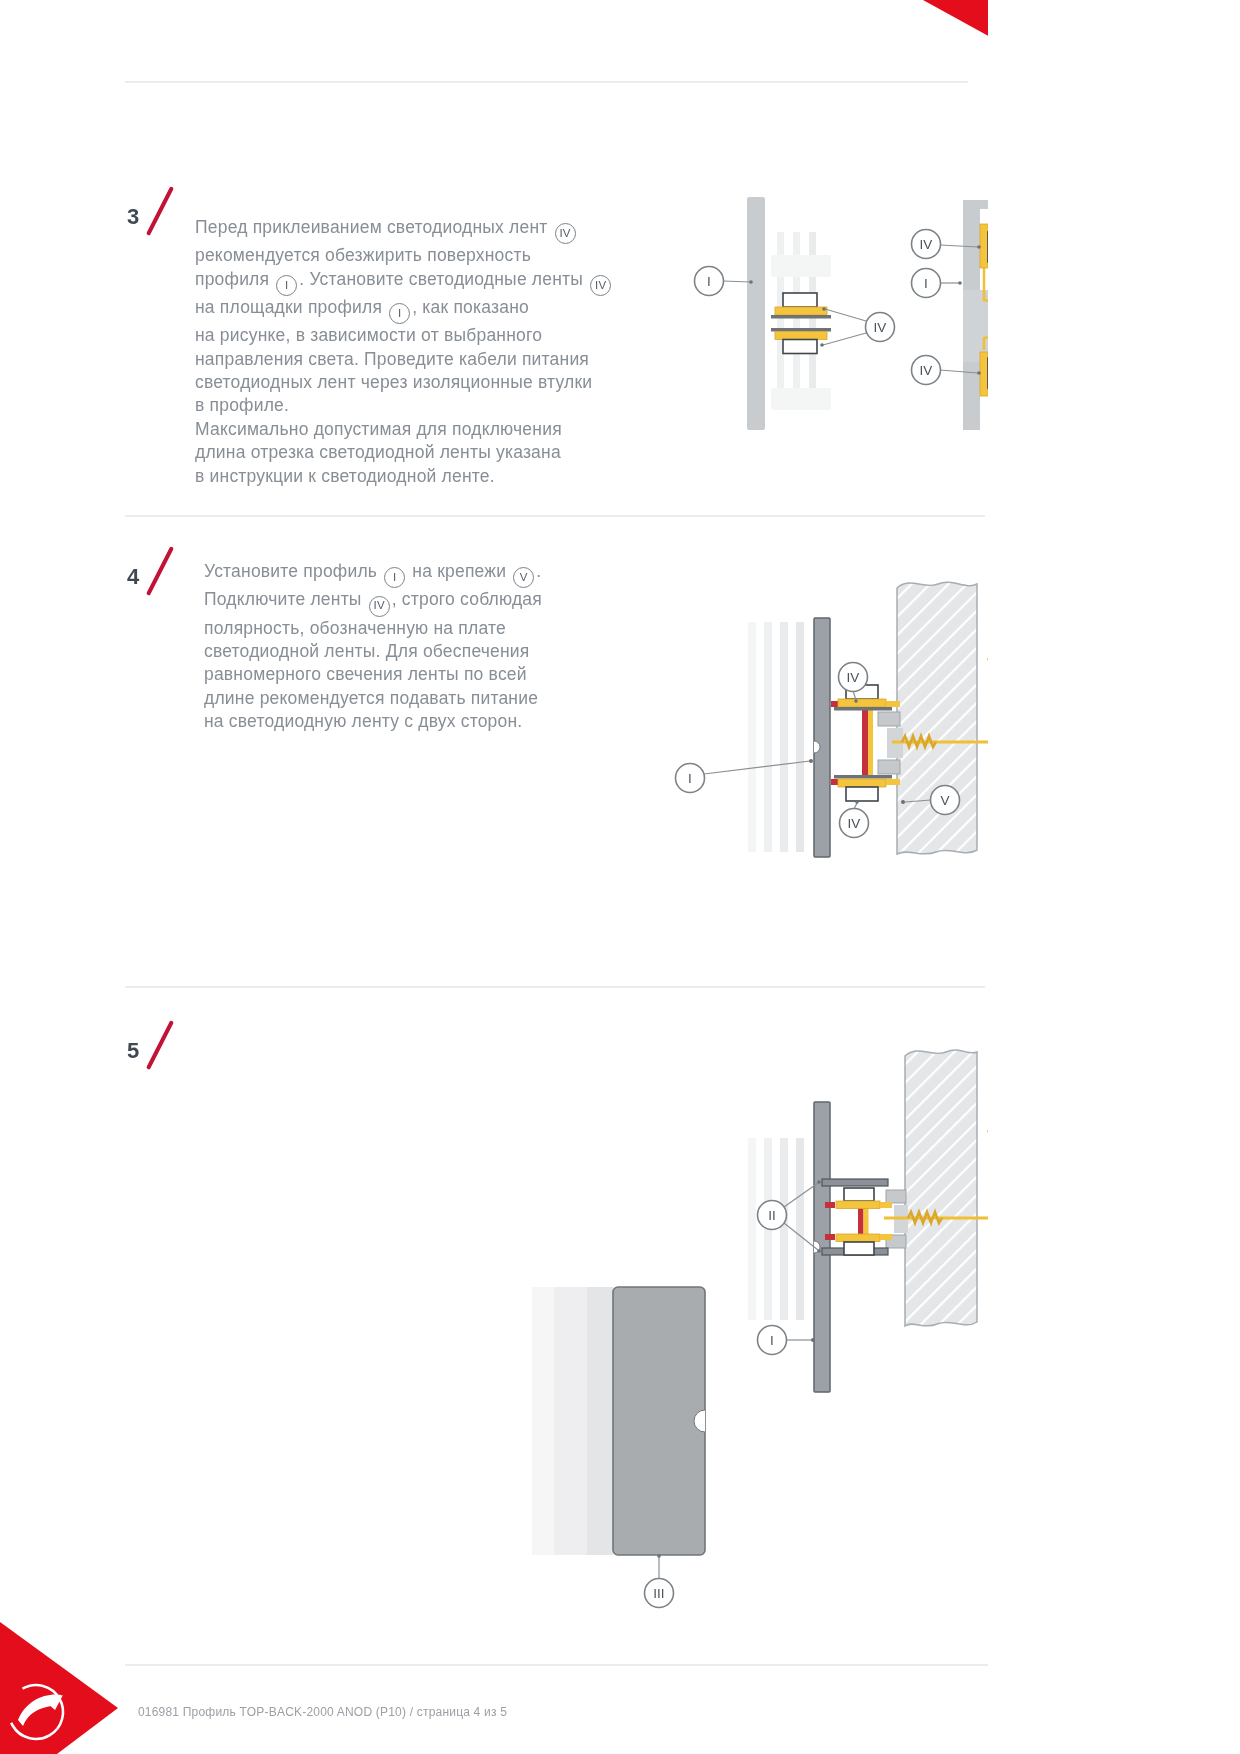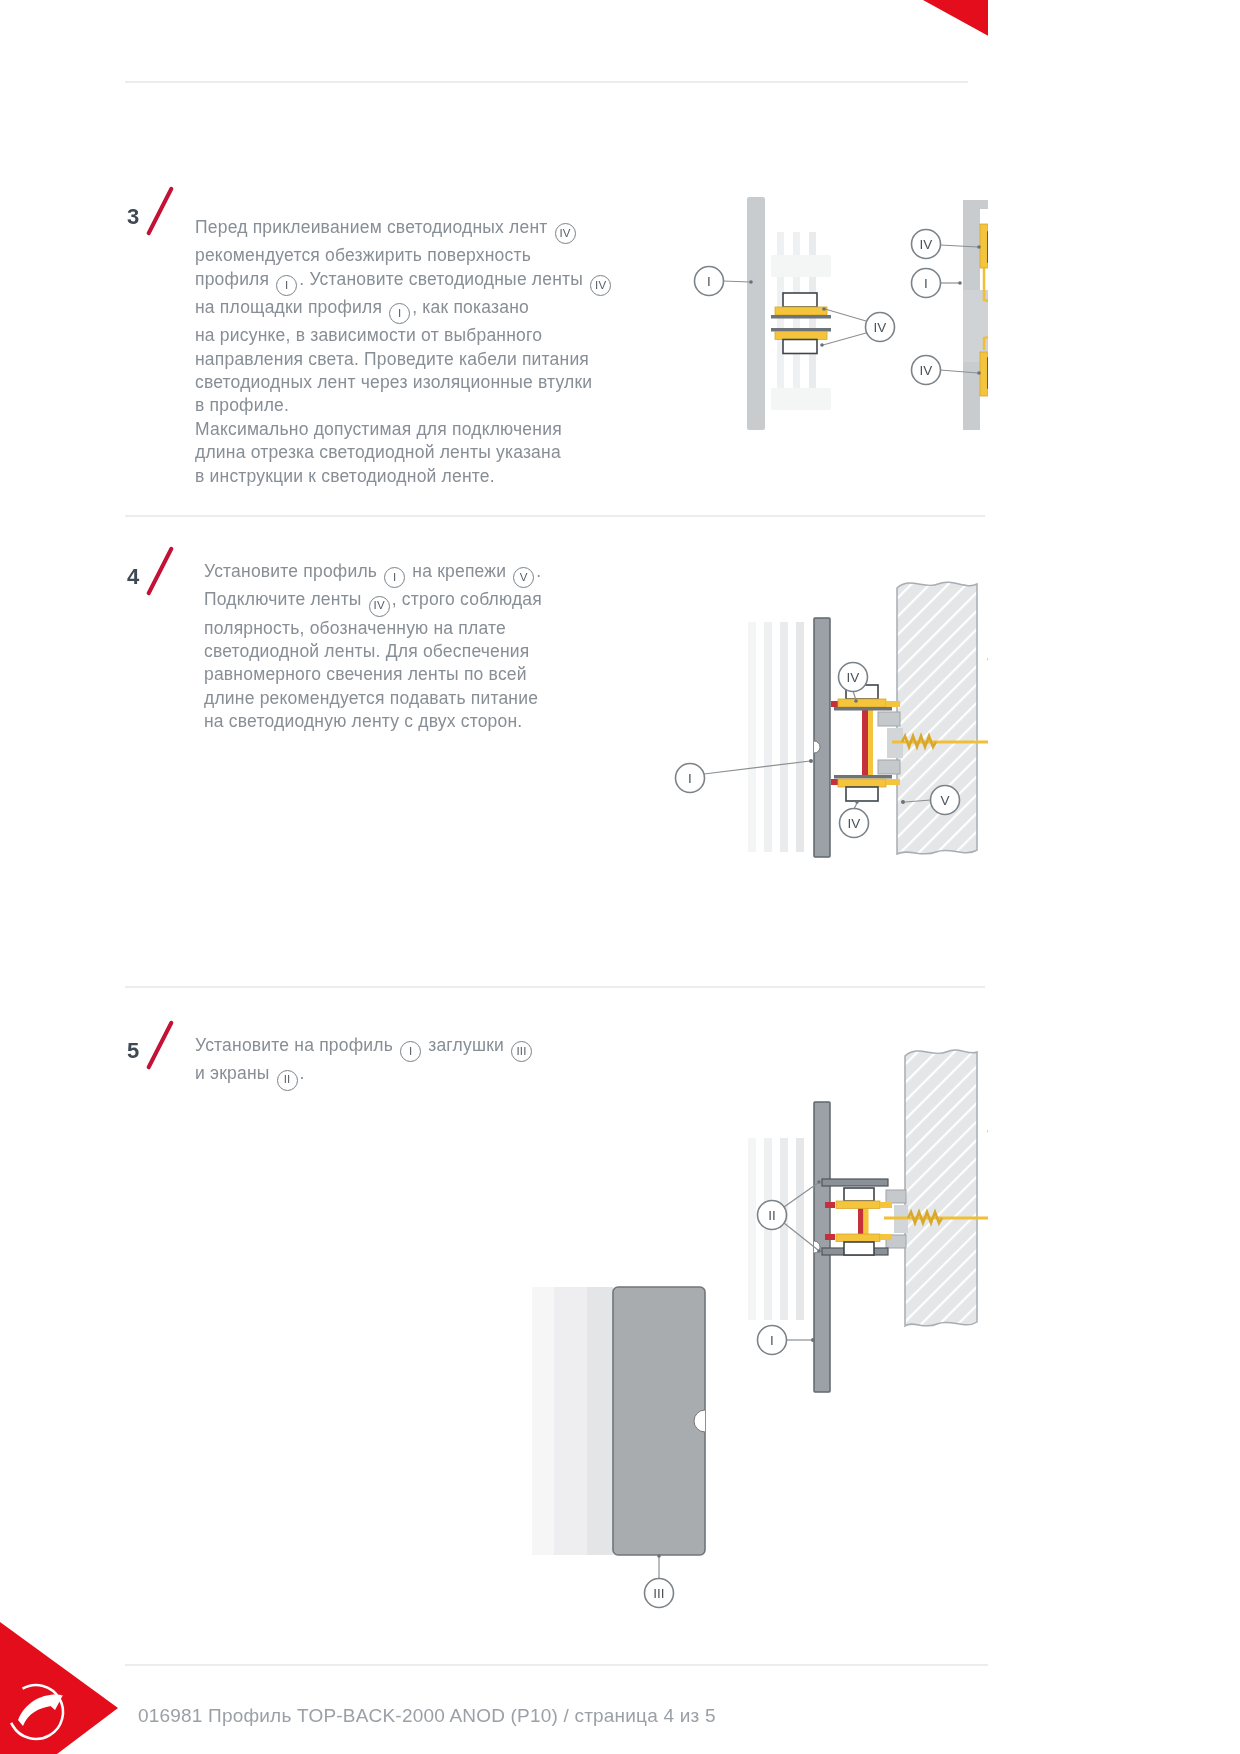--- a/index.html
+++ b/index.html
@@ -8,21 +8,21 @@
   .divider{position:absolute;height:2px;background:#ebecee;}
   .step-number{position:absolute;font-size:22px;font-weight:bold;color:#3e4954;line-height:1;}
   .slash{position:absolute;width:4px;height:54px;background:#c31236;border-radius:2px;
          transform:rotate(27deg);}
   .step-text{position:absolute;width:450px;font-size:17.5px;line-height:23.4px;color:#878e95;
              white-space:pre-line;letter-spacing:0.2px;}
   .num-circle{display:inline-flex;align-items:center;justify-content:center;
               min-width:21px;height:21px;padding:0 1px;box-sizing:border-box;
               border:1.4px solid #7b8288;border-radius:11px;background:#fff;
               font-size:11.5px;line-height:1;color:#555e66;vertical-align:-4px;margin:0 2px;}
-  .footer-doc{position:absolute;left:138px;top:1705px;font-size:19px;color:#9aa0a6;letter-spacing:0.2px;}
+  .footer-doc{position:absolute;left:138px;top:1705px;font-size:12px;color:#9aa0a6;letter-spacing:0.2px;}
   .page-num{position:absolute;left:1022px;top:1684px;font-size:19px;color:#3e4954;}
   .page-num-slash{position:absolute;left:1062px;top:1676px;width:2px;height:62px;background:#c9ccce;
                   transform:rotate(40deg);}
   svg{position:absolute;overflow:visible;}
   svg text{font-family:"Liberation Sans", sans-serif;}
   .badge-circle{fill:#ffffff;stroke:#7b8288;stroke-width:1.6;}
   .badge-text{font-size:13.5px;fill:#4b545c;text-anchor:middle;}
   .leader{stroke:#8a9095;stroke-width:1.2;fill:none;}
   .ldot{fill:#6a7177;}
   .bracket{fill:#ffffff;stroke:#3f454b;stroke-width:1.6;}
@@ -257,22 +257,20 @@
     <g>
       <circle class="badge-circle" cx="50" cy="218" r="14.5"></circle>
       <text class="badge-text" x="50" y="223">I</text>
     </g>
   </svg>
 
   <div class="divider" style="left:125px;top:986px;width:860px;"></div>
 
   <div class="step-number" style="left:127px;top:1040px;">5</div>
   <div class="slash" style="left:158px;top:1018px;"></div>
-  <div class="step-text" style="left:195px;top:1034px;">Установите на профиль <span class="num-circle">I</span> заглушки <span class="num-circle">III</span>
-и экраны <span class="num-circle">II</span>.</div>
 
   <svg style="left:460px;top:1030px;" width="660" height="580" viewBox="0 0 660 580">
     <defs>
       <pattern id="hatchD" patternUnits="userSpaceOnUse" width="13" height="13" patternTransform="rotate(-45)">
         <rect width="13" height="13" fill="#e4e6e8"></rect>
         <rect width="13" height="2.2" fill="#ffffff"></rect>
       </pattern>
     </defs>
 
     <path d="M445,26 C458,14 473,28 486,22 C500,16 508,26 517,22 L517,292 C505,300 490,288 477,294 C464,300 453,290 445,296 Z" fill="url(#hatchD)" stroke="#a7adb2" stroke-width="1.5"></path>

